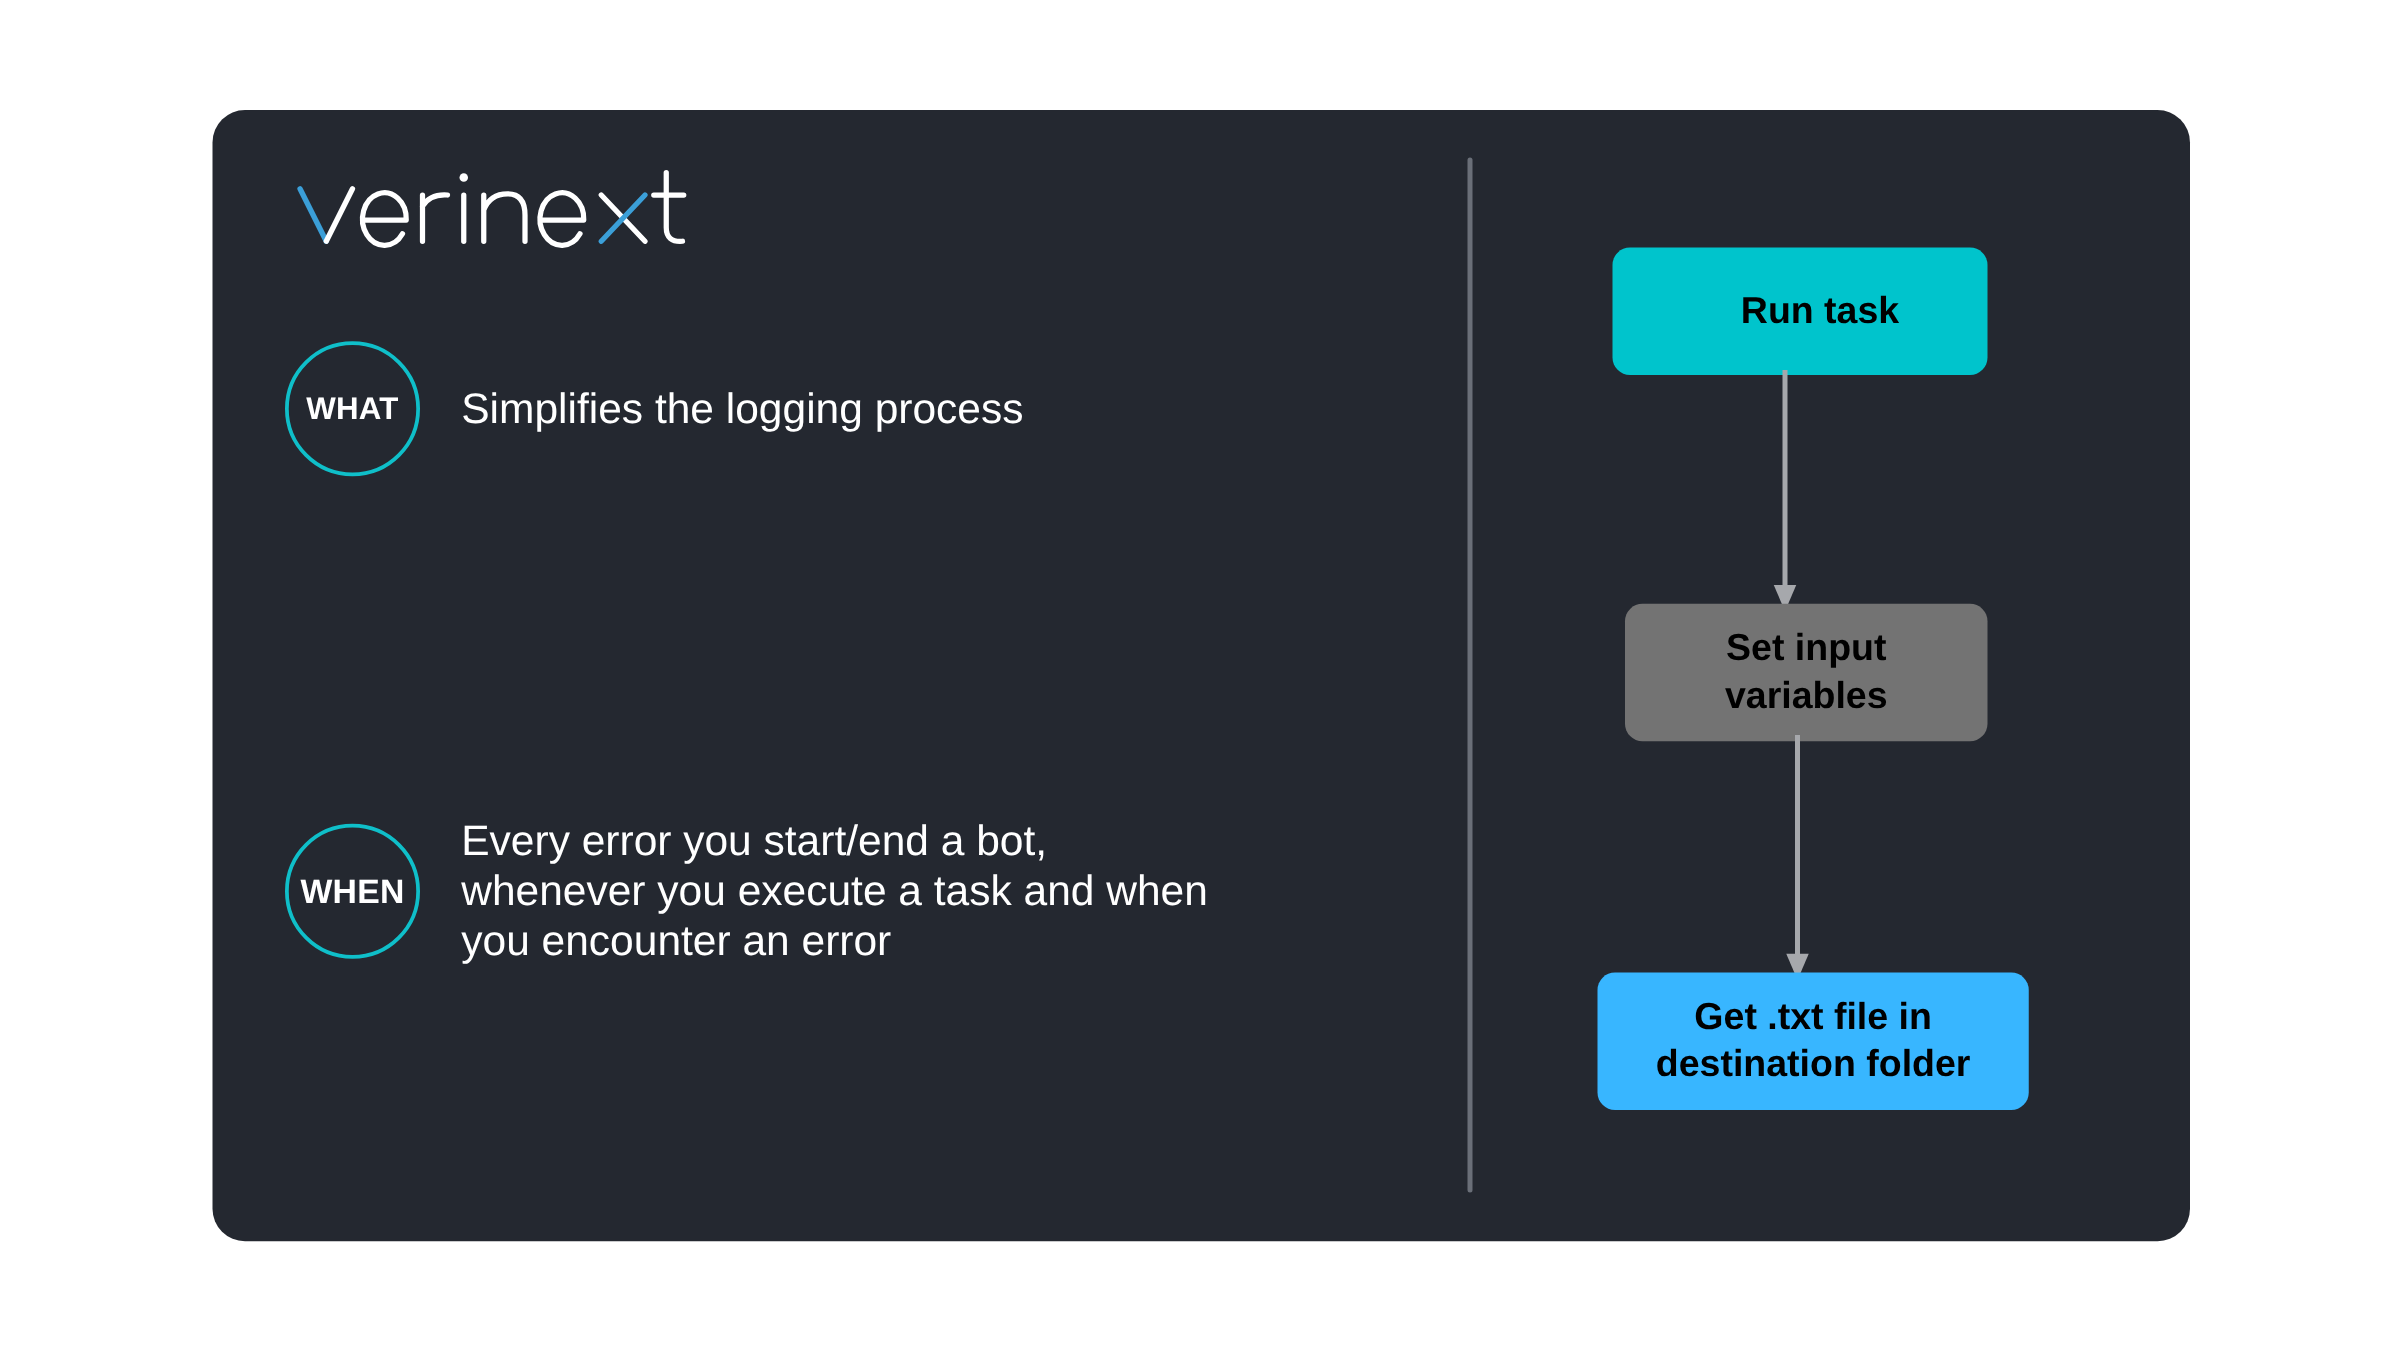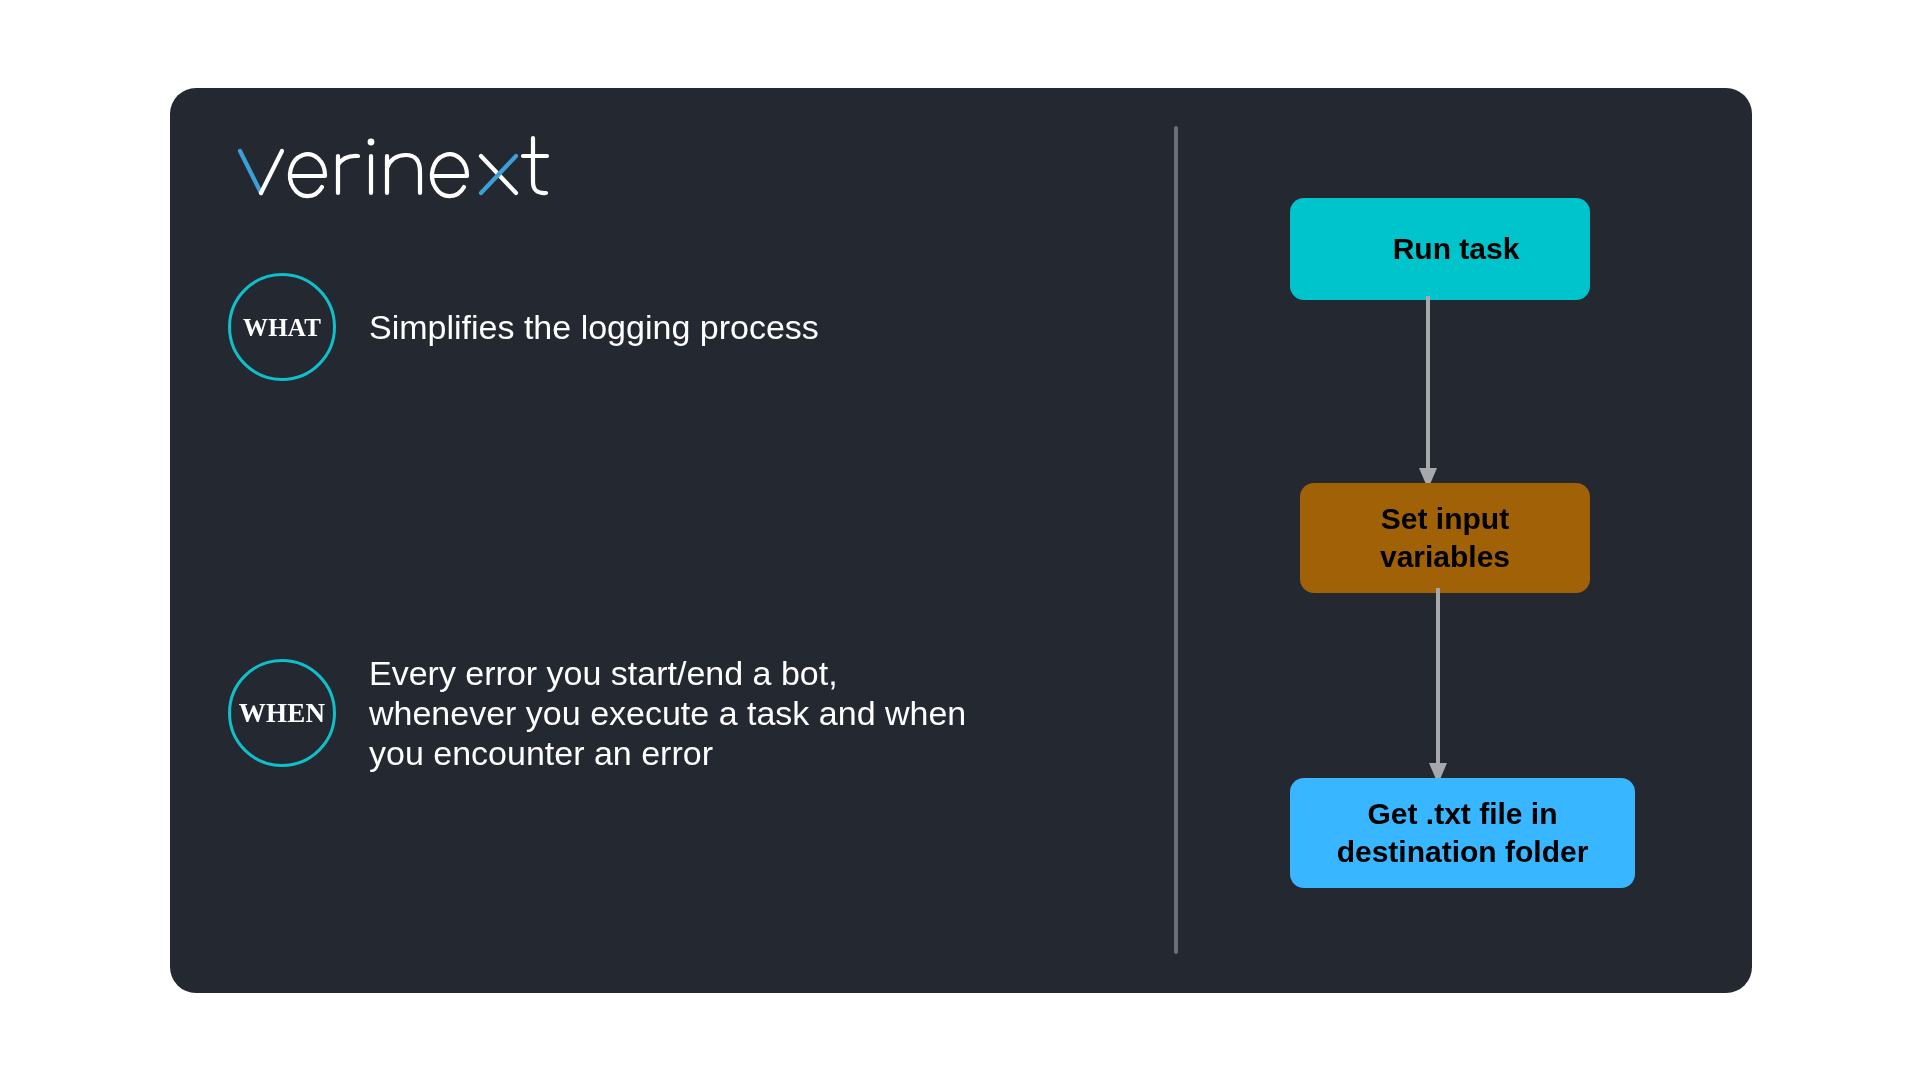--- a/index.html
+++ b/index.html
@@ -74,21 +74,21 @@
     align-items: center;
     justify-content: center;
     box-sizing: border-box;
   }
   .point-badge-label {
     color: #ffffff;
     font-size: 25px;
     font-weight: bold;
     letter-spacing: .2px;
     line-height: 1;
-    font-family: Liberation Serif, serif;
+    font-family: Liberation Sans, sans-serif;
   }
   .point-badge-label.sm { font-size: 27px; }
 
   .point-text {
     margin-left: 33px;
     color: #ffffff;
     font-size: 34px;
     font-weight: normal;
     line-height: 1.18;
     max-width: 760px;
@@ -134,27 +134,26 @@
 
   #flow-node-0 {
     left: 60px;  top: 110px;
     width: 300px; height: 102px;
     background: #00c4cc;
     padding-left: 32px;
   }
   #flow-node-1 {
     left: 70px;  top: 395px;
     width: 290px; height: 110px;
-    background: #a16207;
+    background: #737373;
   }
   #flow-node-2 {
     left: 48px;  top: 690px;
     width: 345px; height: 110px;
     background: #38b6ff;
-    margin-left: 12px;
   }
 
   .flow-arrow {
     position: absolute;
     overflow: visible;
   }
   #flow-arrow-0 { left: 186px; top: 208px; width: 24px; height: 195px; }
   #flow-arrow-1 { left: 196px; top: 500px; width: 24px; height: 198px; }
 </style>
 </head>

